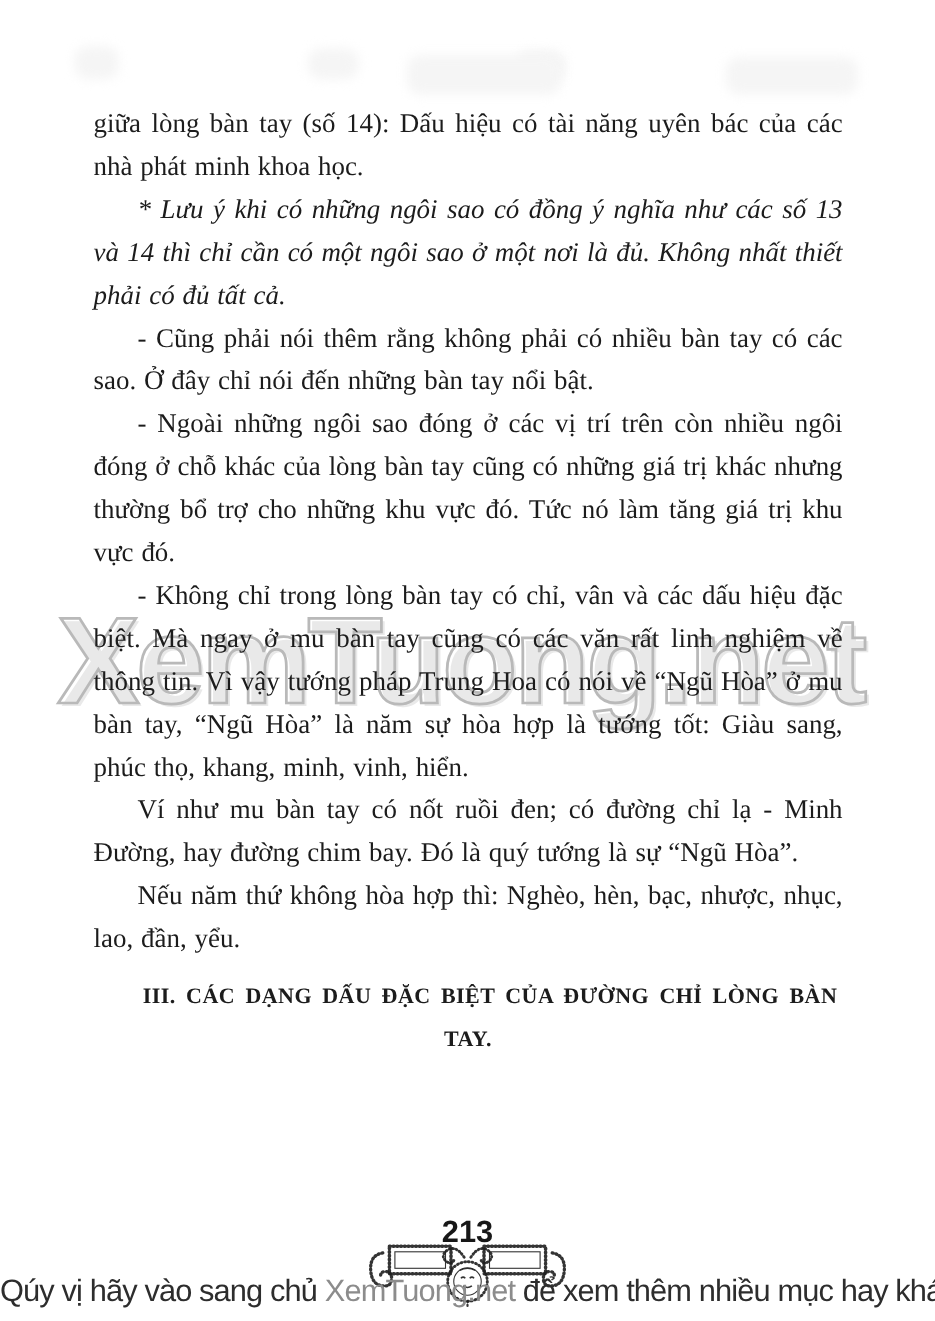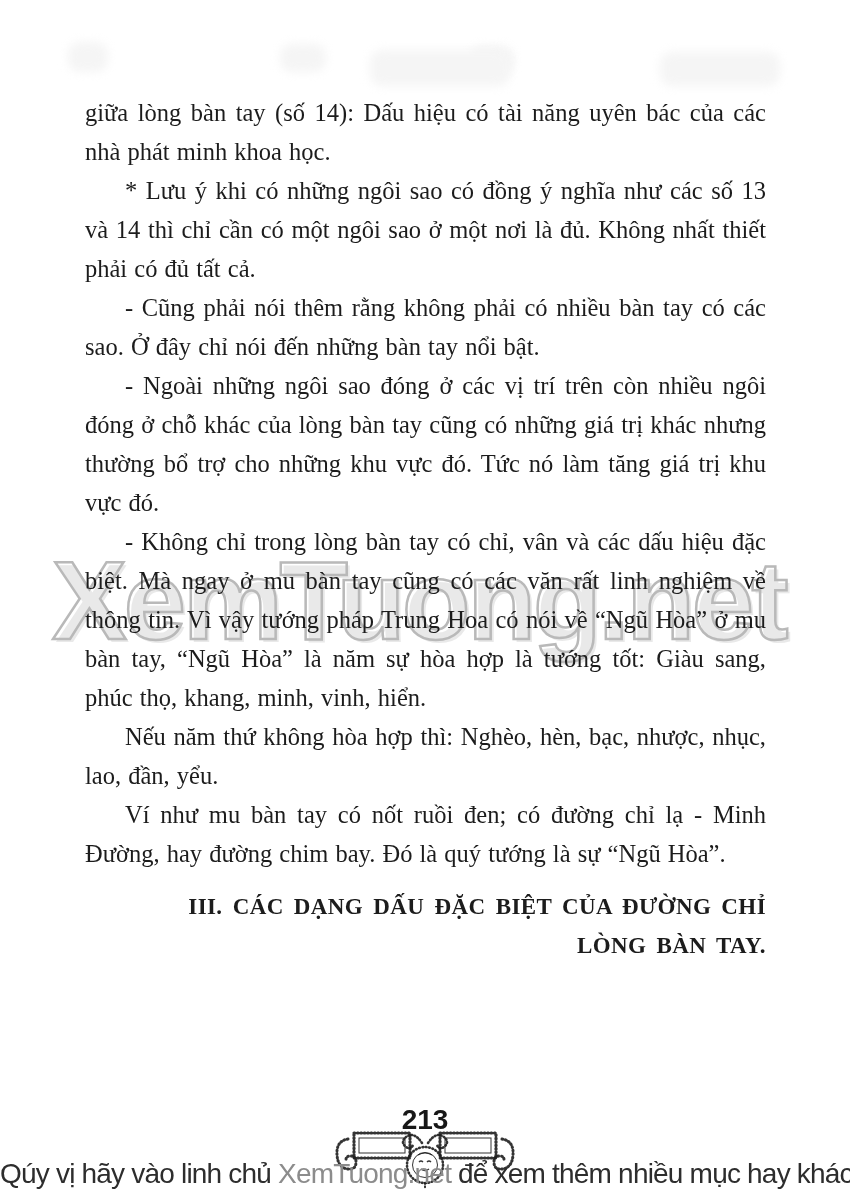--- a/index.html
+++ b/index.html
@@ -44,28 +44,28 @@
     position: relative;
     z-index: 2;
     padding: 93px 84px 0 85px;
     font-size: 24.5px;
     line-height: 39px;
     text-align: justify;
     word-spacing: 1px;
   }
   .body-text p { margin: 0; }
   .para-indent { text-indent: 40px; }
-  .para-italic { text-indent: 40px; }
+  .para-italic { font-style: italic; text-indent: 40px; }
   .section-heading {
     font-weight: bold;
-    font-size: 23px;
+    font-size: 20px;
     letter-spacing: 0.4px;
     word-spacing: 4px;
     text-indent: 40px;
-    text-align: right;
+    text-align: center;
     margin-top: 14px !important;
     margin-bottom: 22px !important;
   }
 
   .page-number {
     position: absolute;
     top: 1104px;
     left: 0;
     width: 100%;
     text-align: center;
@@ -113,22 +113,22 @@
   </div>
 
   <div class="watermark">XemTuong.net</div>
 
   <div class="body-text">
     <p>giữa lòng bàn tay (số 14): Dấu hiệu có tài năng uyên bác của các nhà phát minh khoa học.</p>
     <p class="para-italic">* Lưu ý khi có những ngôi sao có đồng ý nghĩa như các số 13 và 14 thì chỉ cần có một ngôi sao ở một nơi là đủ. Không nhất thiết phải có đủ tất cả.</p>
     <p class="para-indent">- Cũng phải nói thêm rằng không phải có nhiều bàn tay có các sao. Ở đây chỉ nói đến những bàn tay nổi bật.</p>
     <p class="para-indent">- Ngoài những ngôi sao đóng ở các vị trí trên còn nhiều ngôi đóng ở chỗ khác của lòng bàn tay cũng có những giá trị khác nhưng thường bổ trợ cho những khu vực đó. Tức nó làm tăng giá trị khu vực đó.</p>
     <p class="para-indent">- Không chỉ trong lòng bàn tay có chỉ, vân và các dấu hiệu đặc biệt. Mà ngay ở mu bàn tay cũng có các văn rất linh nghiệm về thông tin. Vì vậy tướng pháp Trung Hoa có nói về “Ngũ Hòa” ở mu bàn tay, “Ngũ Hòa” là năm sự hòa hợp là tướng tốt: Giàu sang, phúc thọ, khang, minh, vinh, hiển.</p>
+    <p class="para-indent">Ví như mu bàn tay có nốt ruồi đen; có đường chỉ lạ - Minh Đường, hay đường chim bay. Đó là quý tướng là sự “Ngũ Hòa”.</p>
     <p class="para-indent">Nếu năm thứ không hòa hợp thì: Nghèo, hèn, bạc, nhược, nhục, lao, đần, yểu.</p>
-    <p class="para-indent">Ví như mu bàn tay có nốt ruồi đen; có đường chỉ lạ - Minh Đường, hay đường chim bay. Đó là quý tướng là sự “Ngũ Hòa”.</p>
     <p class="section-heading">III. CÁC DẠNG DẤU ĐẶC BIỆT CỦA ĐƯỜNG CHỈ LÒNG BÀN TAY.</p>
   </div>
 
   <div class="page-number">213</div>
 
   <div class="ornament">
     <svg width="186" height="68" viewBox="0 0 186 68">
       <g fill="none" stroke="#1e1e1e" stroke-opacity="0.9">
 
         <path d="M16,18 q-12,2 -11,16 q1,13 11,14 q8,1 8,-7 q0,-6 -6,-6 q-4,0 -4,4" stroke-width="3" stroke-dasharray="0.8 2.6" stroke-linecap="round"></path>
@@ -150,16 +150,16 @@
         <path d="M87,41 q2,-2 4,0 M95,41 q2,-2 4,0" stroke-width="1.4"></path>
         <path d="M89,48 q4,3 8,0" stroke-width="1.4"></path>
         <path d="M86,34 q7,-4 14,0" stroke-width="1.2"></path>
 
         <path d="M93,62 q0,4 0,5" stroke-width="2" stroke-dasharray="0.8 2.4" stroke-linecap="round"></path>
       </g>
     </svg>
   </div>
 
   <div class="footer-line">
-    <span>Qúy vị hãy vào linh chủ </span><span class="footer-brand">XemTuong.net</span><span> để xem thêm nhiều mục hay khác</span>
+    <span>Qúy vị hãy vào sang chủ </span><span class="footer-brand">XemTuong.net</span><span> để xem thêm nhiều mục hay khác</span>
   </div>
 
 </div>
 
 </body></html>

